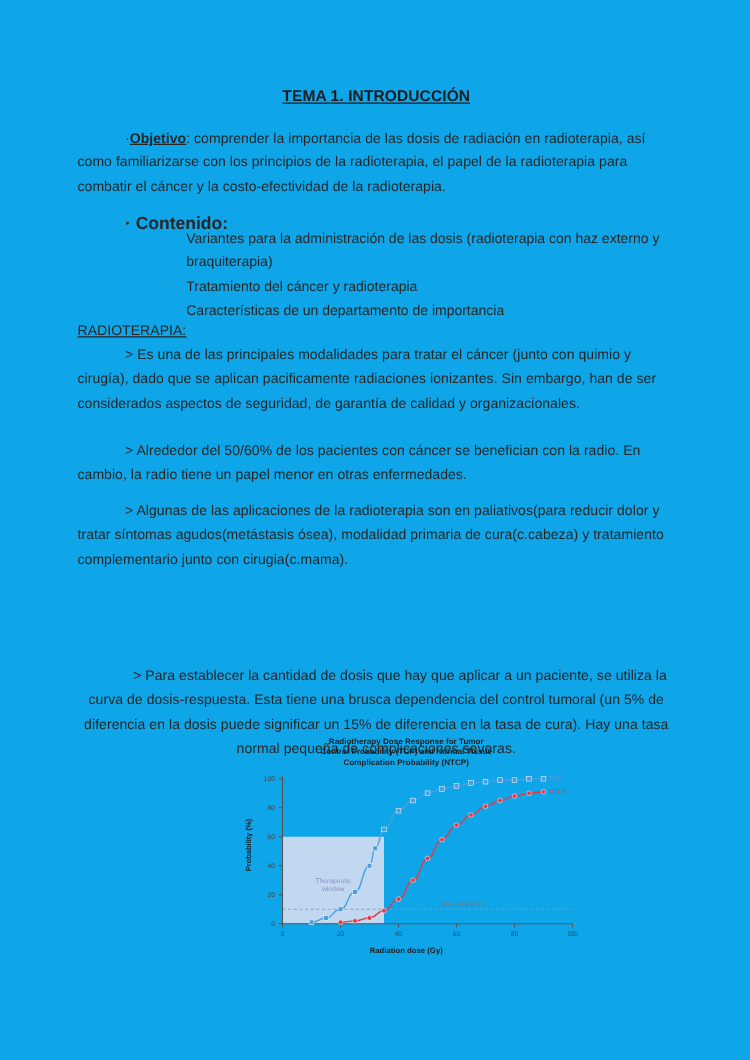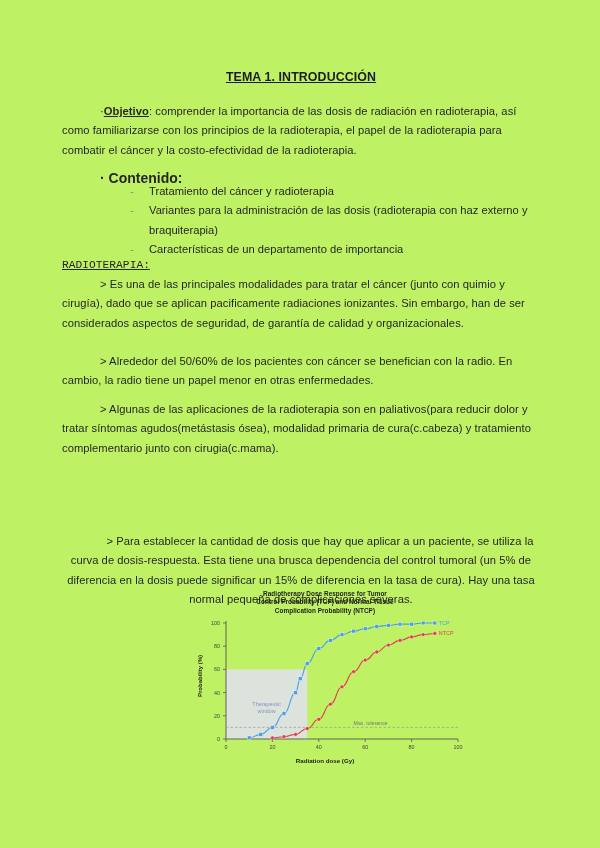--- a/index.html
+++ b/index.html
@@ -7,21 +7,21 @@
     padding: 0;
     background: #8a8a8a;
   }
   body {
     font-family: "Liberation Sans", sans-serif;
   }
   .page {
     position: relative;
     width: 600px;
     height: 848px;
-    background: #bef264;
+    background: #0ea5e9;
     overflow: hidden;
     box-sizing: border-box;
     padding-left: 44px;
   }
   .sheet {
     position: absolute;
     left: 62px;
     top: 0;
     width: 478px;
     height: 848px;
@@ -47,21 +47,21 @@
     font-size: 11.2px;
     line-height: 19.3px;
     color: #262626;
     text-align: left;
     letter-spacing: 0.05px;
   }
   .indent-first {
     text-indent: 38px;
   }
   .bold { font-weight: bold; text-decoration: underline; }
-  .underline { text-decoration: underline; font-family: Liberation Mono, monospace; }
+  .underline { text-decoration: underline; }
 
   
   .content-head {
     position: absolute;
     left: 0;
     width: 478px;
     font-size: 14px;
     line-height: 19.3px;
     color: #262626;
     text-indent: 38px;
@@ -145,22 +145,22 @@
 
     <h1 class="doc-title">TEMA 1. INTRODUCCIÓN</h1>
 
     <div class="body-text indent-first" style="top:102px;">
       <span>·</span><span class="bold">Objetivo</span><span>: comprender la importancia de las dosis de radiación en radioterapia, así como familiarizarse con los principios de la radioterapia, el papel de la radioterapia para combatir el cáncer y la costo-efectividad de la radioterapia.</span>
     </div>
 
     <div class="content-head" style="top:169px;">· Contenido:</div>
 
     <ul class="dash-list">
+      <li>Variantes para la administración de las dosis (radioterapia con haz externo y braquiterapia)</li>
       <li>Tratamiento del cáncer y radioterapia</li>
-      <li>Variantes para la administración de las dosis (radioterapia con haz externo y braquiterapia)</li>
       <li>Características de un departamento de importancia</li>
     </ul>
 
     <div class="body-text underline" style="top:256px;">RADIOTERAPIA:</div>
 
     <div class="body-text indent-first" style="top:275px;">&gt; Es una de las principales modalidades para tratar el cáncer (junto con quimio y cirugía), dado que se aplican pacificamente radiaciones ionizantes. Sin embargo, han de ser considerados aspectos de seguridad, de garantía de calidad y organizacionales.</div>
     <div class="body-text indent-first" style="top:352px;">&gt; Alrededor del 50/60% de los pacientes con cáncer se benefician con la radio. En cambio, la radio tiene un papel menor en otras enfermedades.</div>
     <div class="body-text indent-first" style="top:400px;">&gt; Algunas de las aplicaciones de la radioterapia son en paliativos(para reducir dolor y tratar síntomas agudos(metástasis ósea), modalidad primaria de cura(c.cabeza) y tratamiento complementario junto con cirugia(c.mama).</div>
     <div class="body-text indent-first" style="top:532px;text-align:center;">&gt; Para establecer la cantidad de dosis que hay que aplicar a un paciente, se utiliza la curva de dosis-respuesta. Esta tiene una brusca dependencia del control tumoral (un 5% de diferencia en la dosis puede significar un 15% de diferencia en la tasa de cura). Hay una tasa normal pequeña de complicaciones severas.</div>
 

